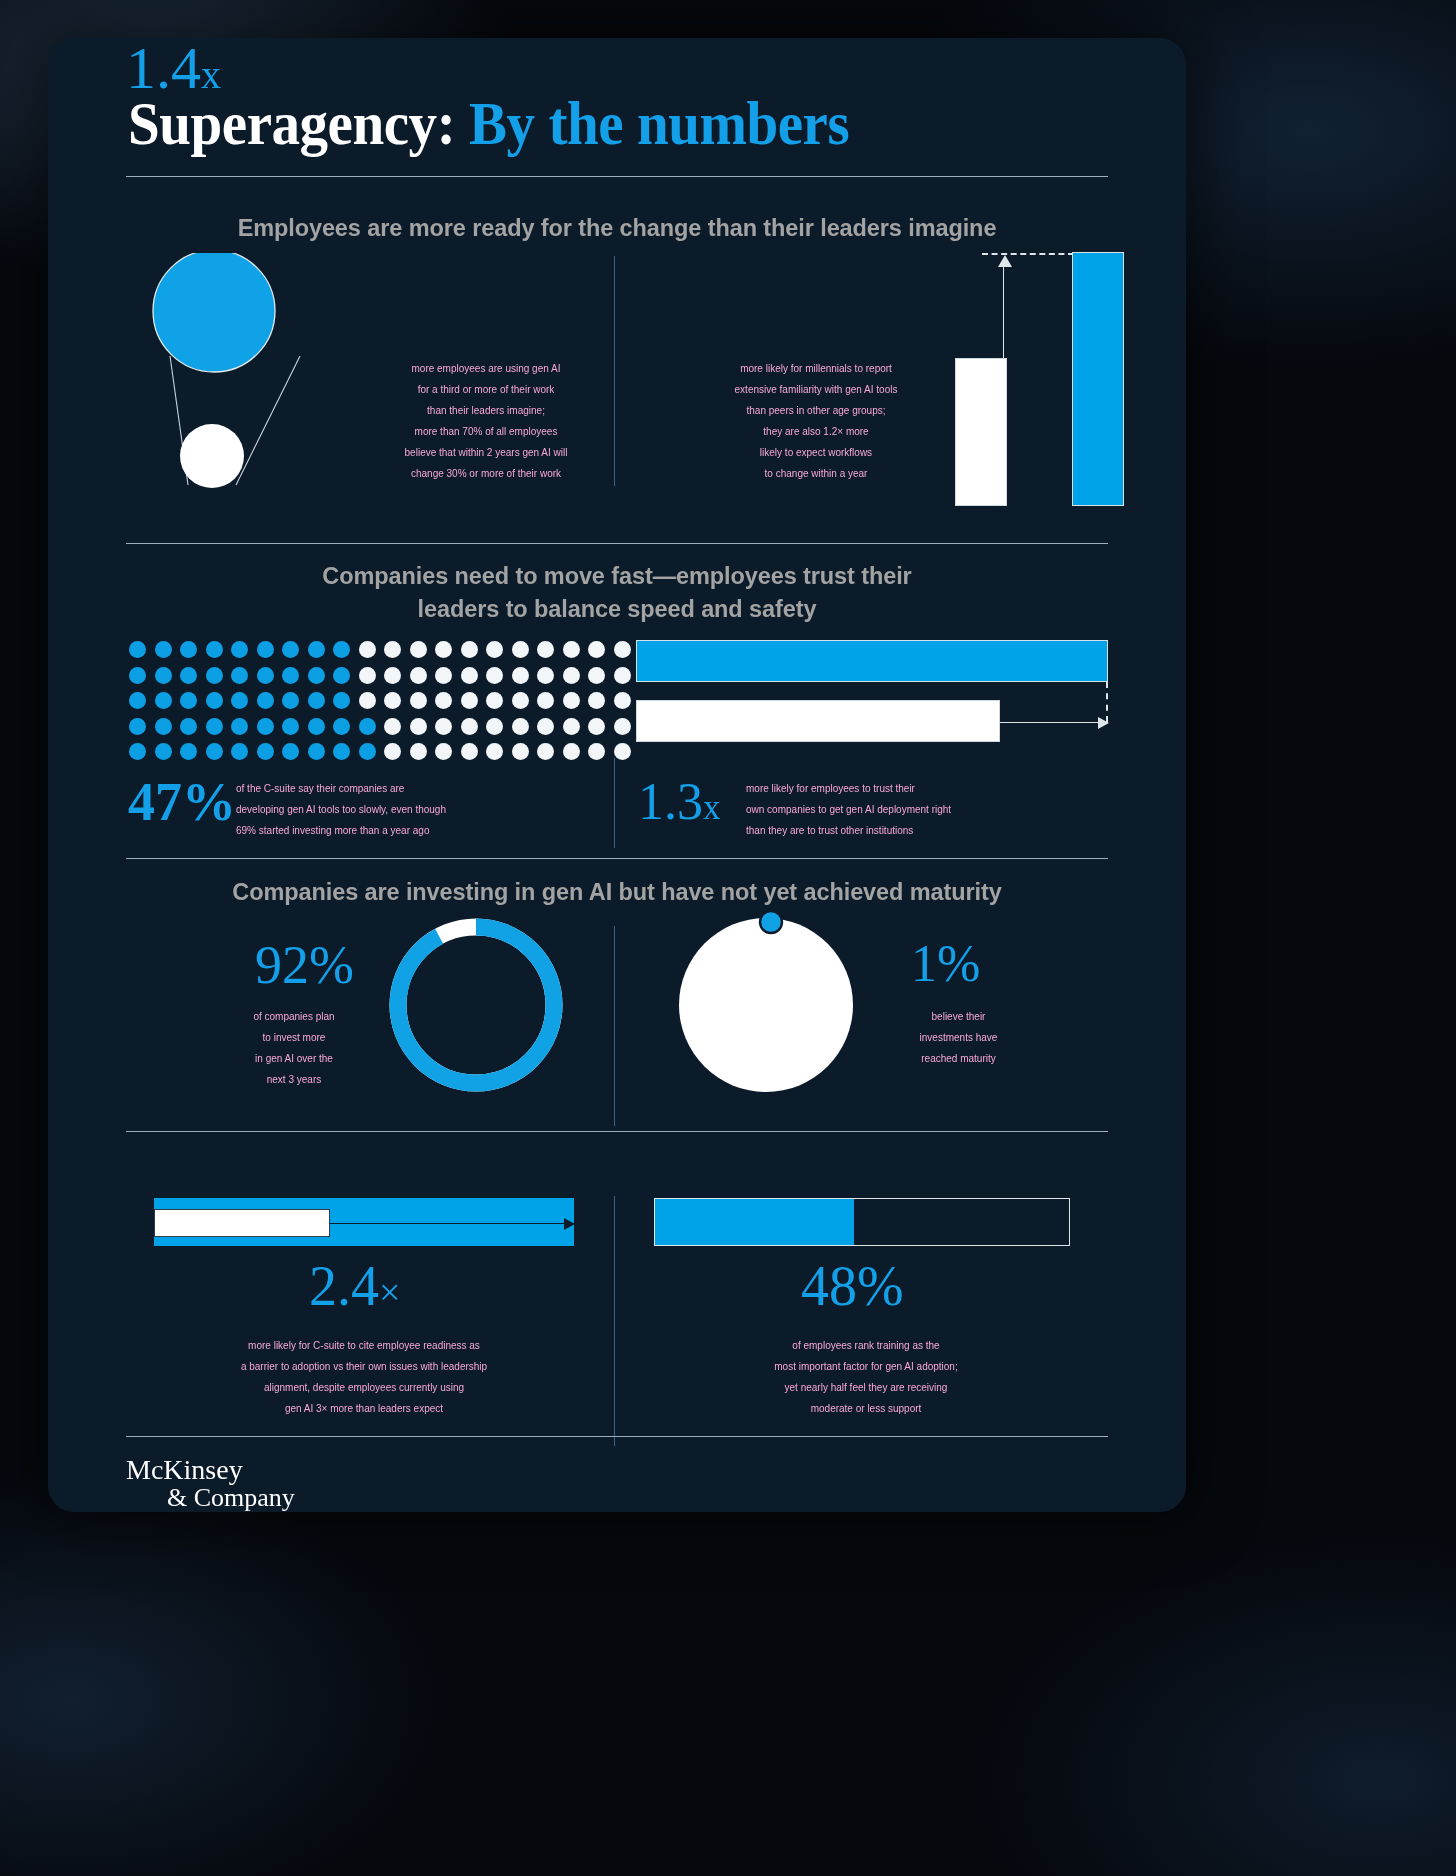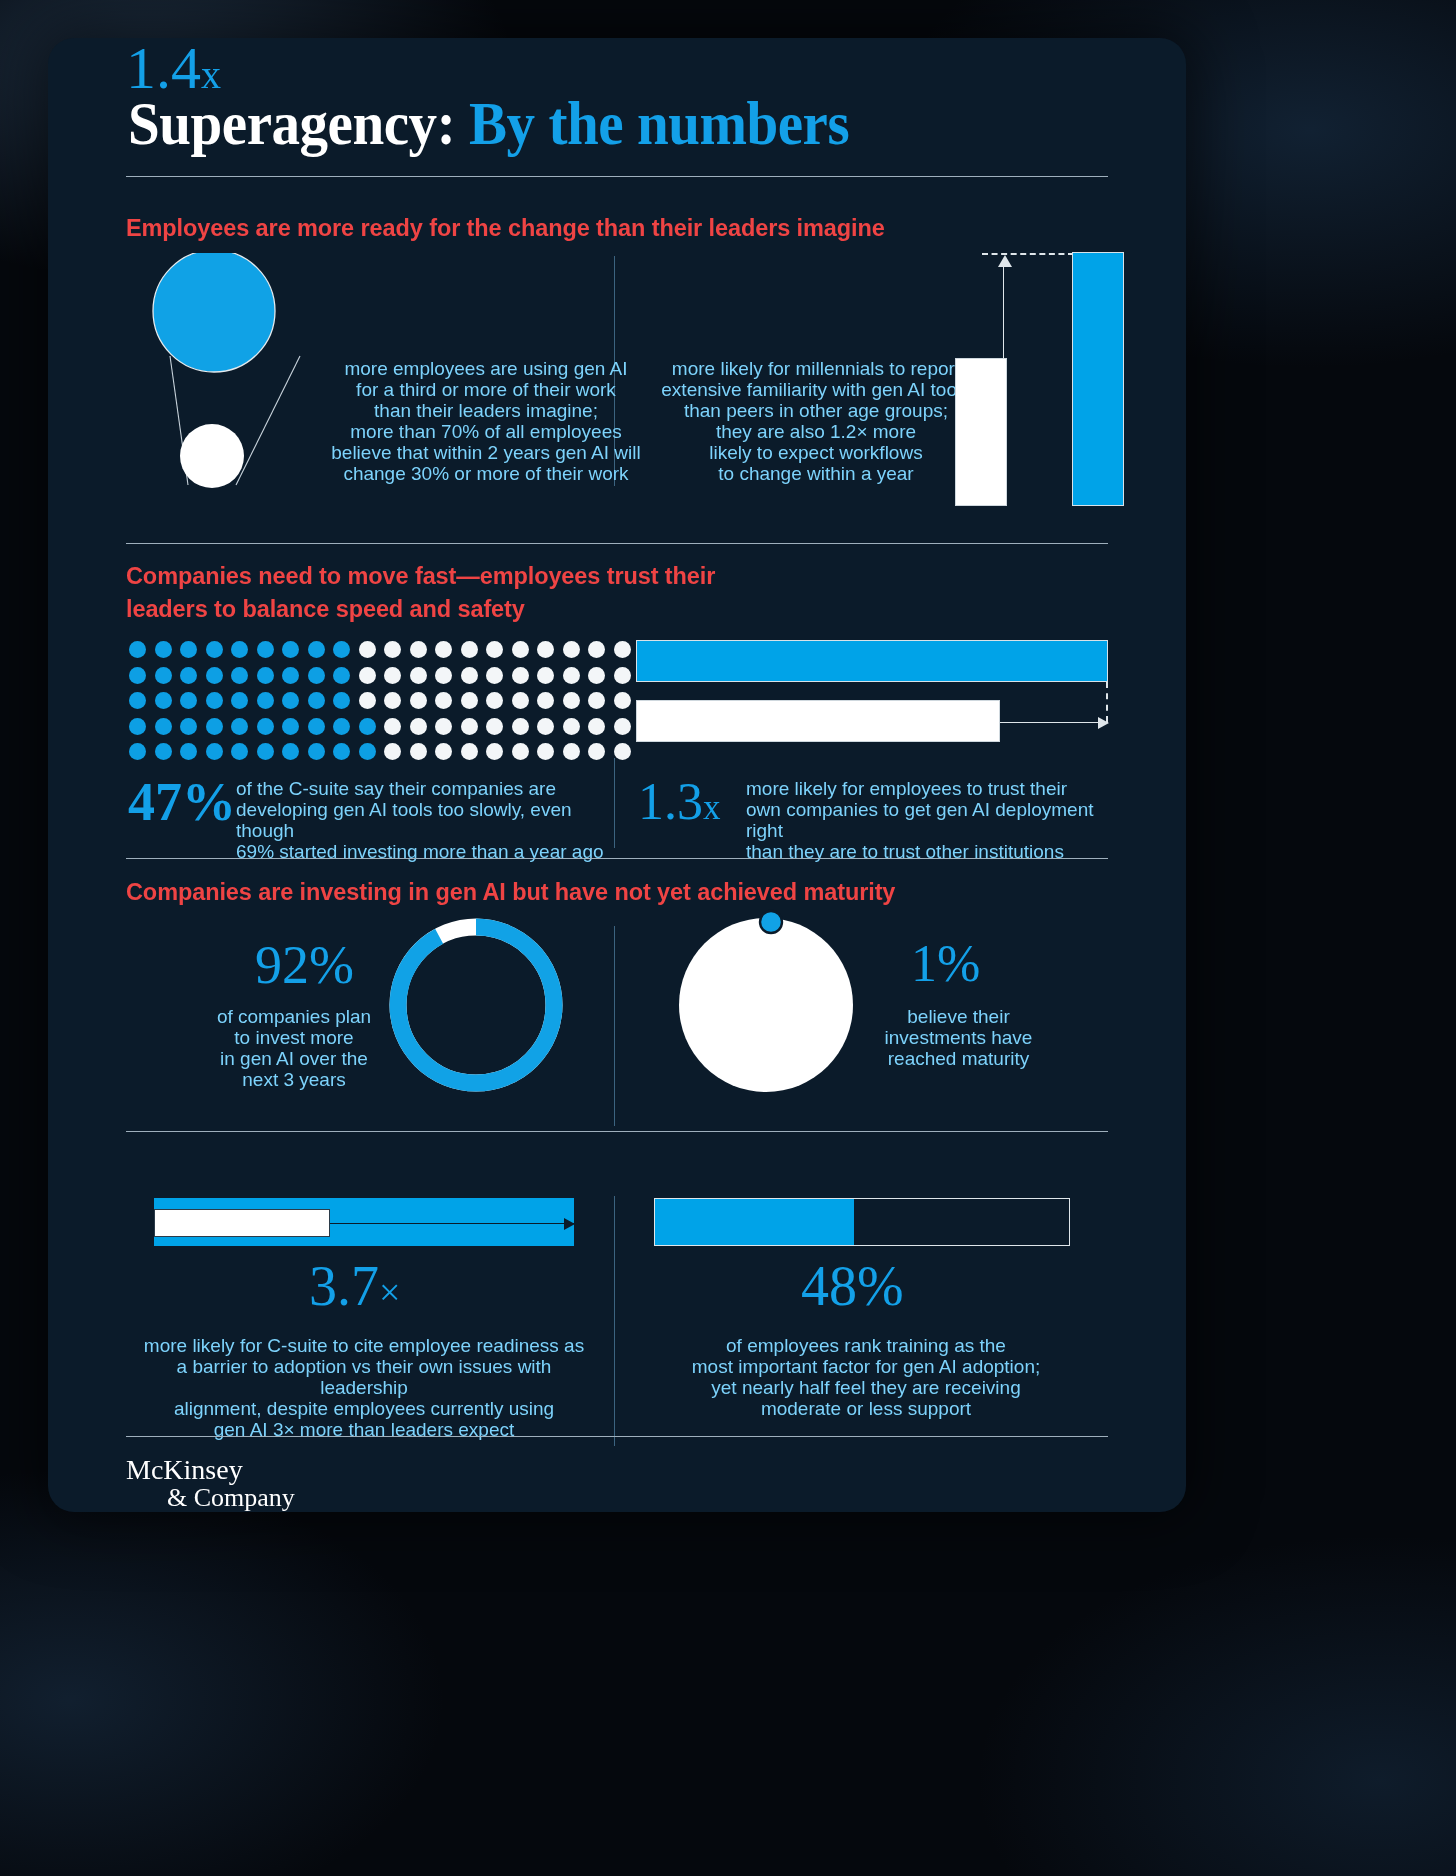--- a/index.html
+++ b/index.html
@@ -45,43 +45,43 @@
 
   .rule{
     position:absolute;
     height:0; border-top:1.4px solid #9fb0bd;
     left:0; width:982px;
   }
 
   
   .sec-head{
     position:absolute;
-    width:982px; text-align:left;
-    color:#ef4444;
+    width:982px; text-align:center;
+    color:#a3a3a3;
     font-size:23.5px; font-weight:bold;
     line-height:33px;
     letter-spacing:-0.1px;
   }
 
   .vdiv{
     position:absolute; width:0;
     border-left:1.2px solid #3c6480;
   }
 
   
   .bignum{
     font-family:"Liberation Serif", serif;
     color:#13a0e8;
     font-weight:normal;
     line-height:1;
     white-space:nowrap;
   }
   .body-txt{
-    color:#7dd3fc;
-    font-size:19px;
+    color:#f9a8d4;
+    font-size:10px;
     line-height:21px;
     text-align:center;
   }
   .body-txt.left{ text-align:left; }
 
   
   .vbar{ position:absolute; box-sizing:border-box; }
   .vbar.white{ background:#ffffff; border:1px solid #cfd8de; }
   .vbar.blue{ background:#00a3e8; border:1px solid #d8e2e8; }
 
@@ -334,21 +334,21 @@
     <div class="rule" style="top:1093px;"></div>
 
 
     <div class="vdiv" style="left:488px; top:1158px; height:250px;"></div>
 
     <div class="vbar blue" style="left:28px; top:1160px; width:420px; height:48px; border:none;"></div>
     <div class="vbar white" style="left:28px; top:1171px; width:176px; height:28px; border:1.3px solid #2b3b49;"></div>
     <div class="arrow-right dark" style="left:204px; top:1185px; width:244px;"></div>
 
     <div class="bignum" style="position:absolute;left:183px;top:1220px;font-size:56px;">
-      <span>3.7</span><span style="font-size:38px;">×</span>
+      <span>2.4</span><span style="font-size:38px;">×</span>
     </div>
     <div class="body-txt" style="position:absolute;left:8px;top:1297px;width:460px;white-space:pre-line;">more likely for C-suite to cite employee readiness as
 a barrier to adoption vs their own issues with leadership
 alignment, despite employees currently using
 gen AI 3× more than leaders expect</div>
 
     <div class="vbar" style="left:528px; top:1160px; width:416px; height:48px; background:transparent; border:1.3px solid #dfe6ea;">
       <div style="width:48%; height:100%; background:#00a3e8;"></div>
     </div>
 

